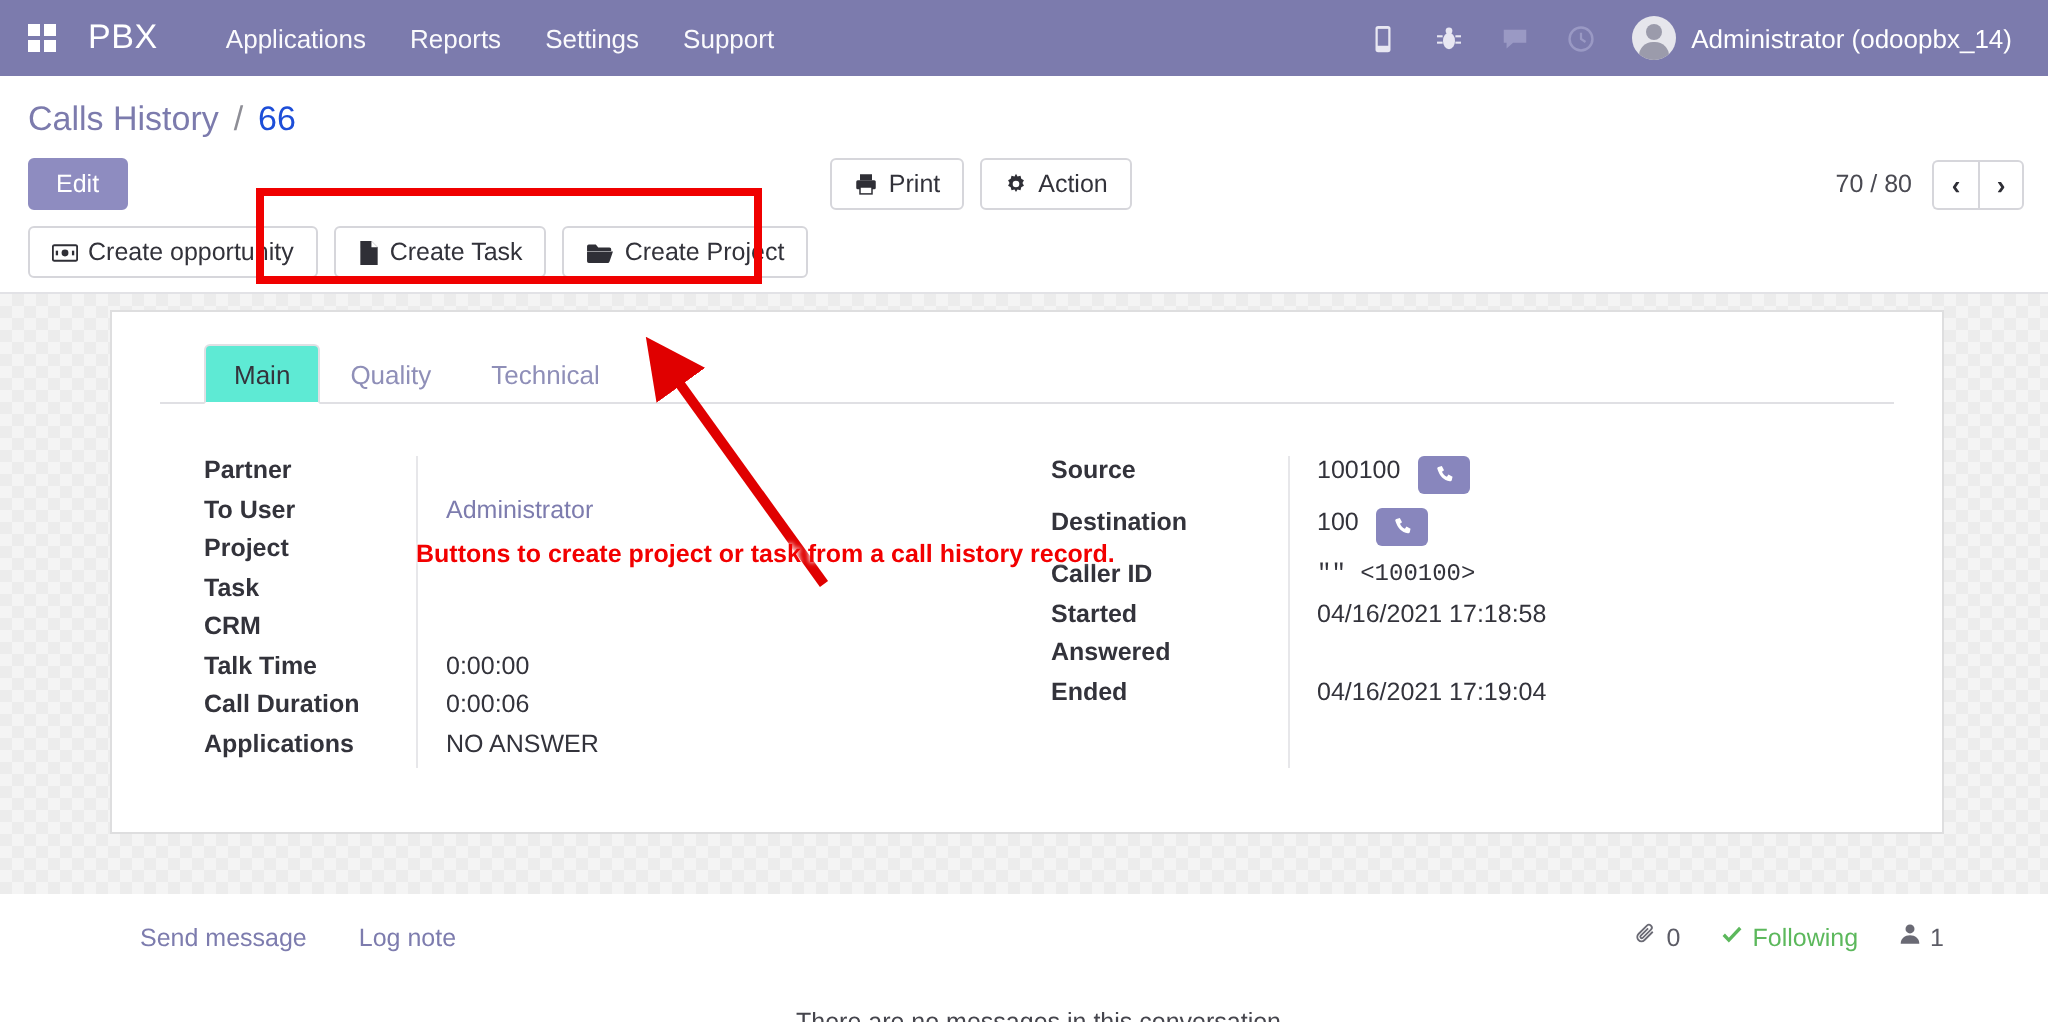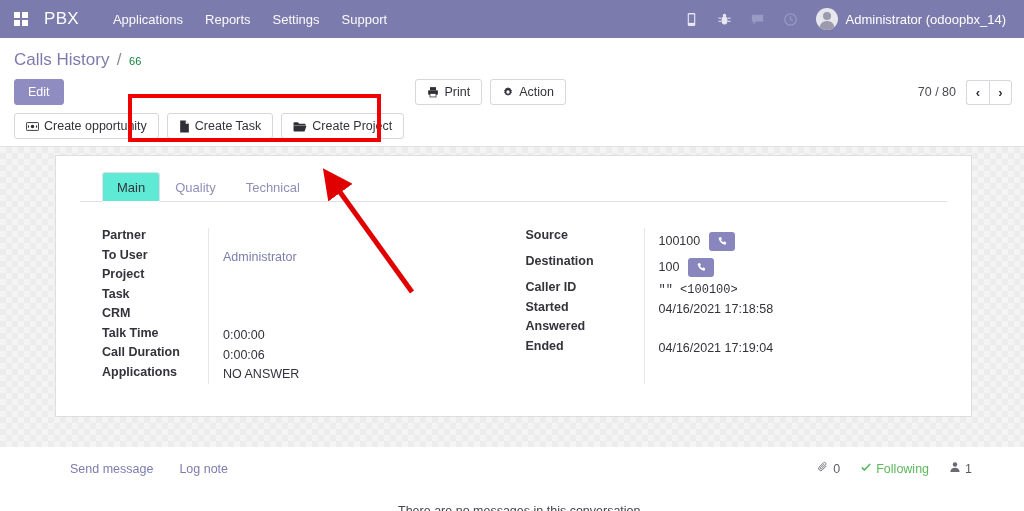--- a/index.html
+++ b/index.html
@@ -30,21 +30,21 @@
   .avatar::before { content: ""; position: absolute; left: 50%; top: 4px; width: 8px; height: 8px;
                     border-radius: 50%; background: #9b9bab; transform: translateX(-50%); }
   .avatar::after { content: ""; position: absolute; left: 50%; top: 13px; width: 15px; height: 11px;
                    border-radius: 7px 7px 0 0; background: #9b9bab; transform: translateX(-50%); }
   .user-name { font-size: 13px; }
 
   
   .breadcrumb-bar { padding: 12px 0 4px 14px; }
   .bc-main { color: #7c7bad; font-size: 17px; cursor: pointer; }
   .bc-sep { color: #8e8e96; font-size: 17px; margin: 0 3px; }
-  .bc-id { color: #15803d; font-size: 11px; }
+  .bc-id { color: #1d4ed8; font-size: 17px; }
 
   
   .cp { display: flex; align-items: center; padding: 5px 12px 4px 14px; position: relative; min-height: 34px; }
   .btn {
     font-family: "Liberation Sans", sans-serif; font-size: 12.5px;
     border: 1px solid #d6d6db; background: #fff; color: #32323a;
     padding: 4px 11px; border-radius: 3px; cursor: pointer; line-height: 16px;
     display: inline-flex; align-items: center; gap: 5px; white-space: nowrap;
   }
   .btn-edit { background: #8e8cc0; border-color: #8e8cc0; color: #fff; padding: 4px 13px; }
@@ -84,21 +84,21 @@
          border: 1px solid transparent; margin-bottom: -1px; }
   .tab.active { color: #34343c; background: #5eead4; border-color: #e0e0e4 #e0e0e4 #fff #e0e0e4;
                 border-radius: 3px 3px 0 0; }
 
   .form-cols { display: flex; padding: 26px 0 0 0; }
   .col { width: 50%; display: flex; }
   .labels { width: 128px; padding-left: 22px; }
   .labels.r { width: 130px; padding-left: 12px; }
   .values { flex: 1; border-left: 1px solid #e7e7ea; padding-left: 14px; }
   .frow { height: 19.5px; font-size: 12.5px; color: #33333b; font-weight: bold; white-space: nowrap; }
-  .vrow { height: 19.5px; font-size: 12.5px; color: #33333b; display: flex; align-items: center; }
+  .vrow { height: 19.5px; font-size: 12.5px; color: #33333b; display: flex; }
   .vrow.link { color: #7d7cae; cursor: pointer; }
   .vrow.tall { height: 26px; }
   .phone-btn { background: #8886bd; border: none; border-radius: 3px; width: 26px; height: 19px;
                margin-left: 9px; display: inline-flex; align-items: center; justify-content: center;
                cursor: pointer; }
   .phone-btn svg { width: 11px; height: 11px; fill: #fff; }
   .mono { font-family: "Liberation Mono", monospace; font-size: 12px; }
 
   
   .chatter { padding: 14px 52px 0 70px; }
@@ -357,14 +357,15 @@
 
   <div class="anno-box"></div>
   <svg class="anno-arrow" viewBox="0 0 130 140">
     <defs>
       <marker id="ah" markerWidth="6" markerHeight="6" refX="4.6" refY="3" orient="auto">
         <path d="M0,0 L6,3 L0,6 z" fill="#e00000"></path>
       </marker>
     </defs>
     <line x1="112" y1="132" x2="27" y2="14" stroke="#e00000" stroke-width="5" marker-end="url(#ah)"></line>
   </svg>
+  <div class="anno-text">Buttons to create project or task from a call history record.</div>
 
 </div>
 
 </body></html>

